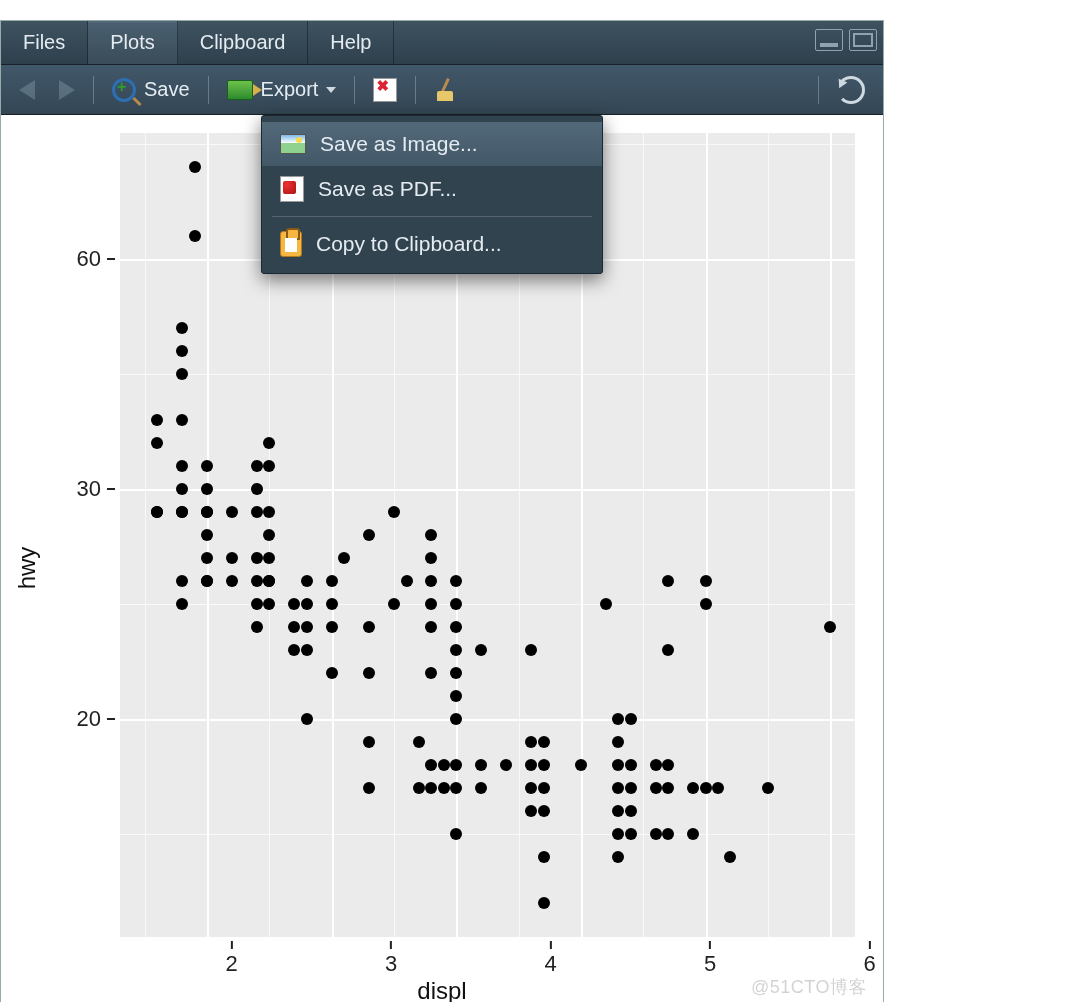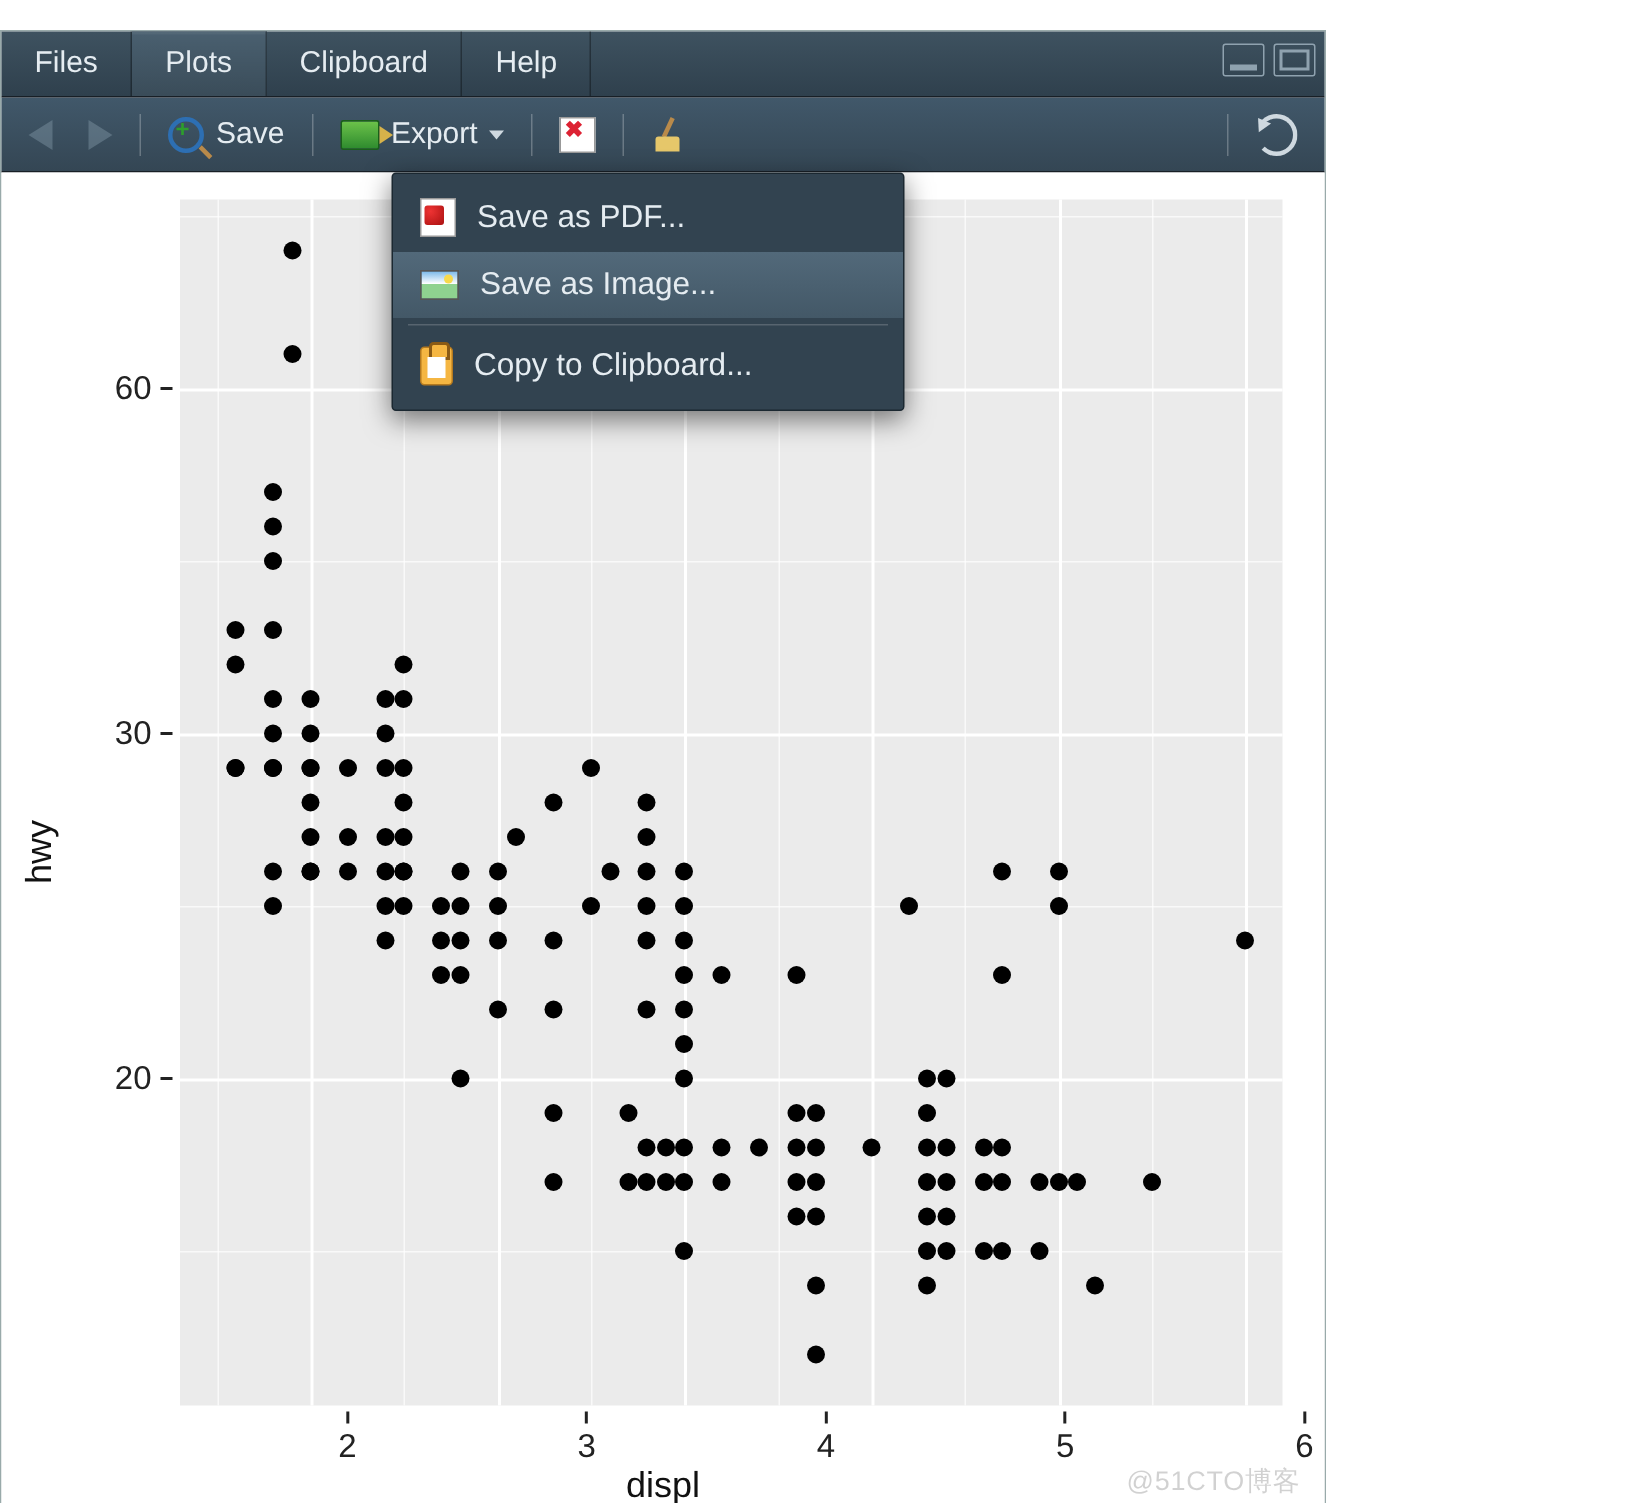--- a/index.html
+++ b/index.html
@@ -335,27 +335,27 @@
         <div class="xtick" style="left: 376.136px;"><div class="tk"></div><span>3</span></div>
         <div class="xtick" style="left: 535.627px;"><div class="tk"></div><span>4</span></div>
         <div class="xtick" style="left: 695.119px;"><div class="tk"></div><span>5</span></div>
         <div class="xtick" style="left: 854.61px;"><div class="tk"></div><span>6</span></div>
         <div class="xtick" style="left: 1014.1px;"><div class="tk"></div><span>7</span></div>
       </div>
     <div class="watermark">@51CTO博客</div>
   </div>
 
   <div class="export-menu">
+    <div class="menu-item hover">
+      <span class="mi-img"></span>
+      <span>Save as Image...</span>
+    </div>
     <div class="menu-item">
       <span class="mi-pdf"></span>
       <span>Save as PDF...</span>
-    </div>
-    <div class="menu-item hover">
-      <span class="mi-img"></span>
-      <span>Save as Image...</span>
     </div>
     <div class="menu-sep"></div>
     <div class="menu-item">
       <span class="mi-clip"></span>
       <span>Copy to Clipboard...</span>
     </div>
   </div>
 
 </div>
 

